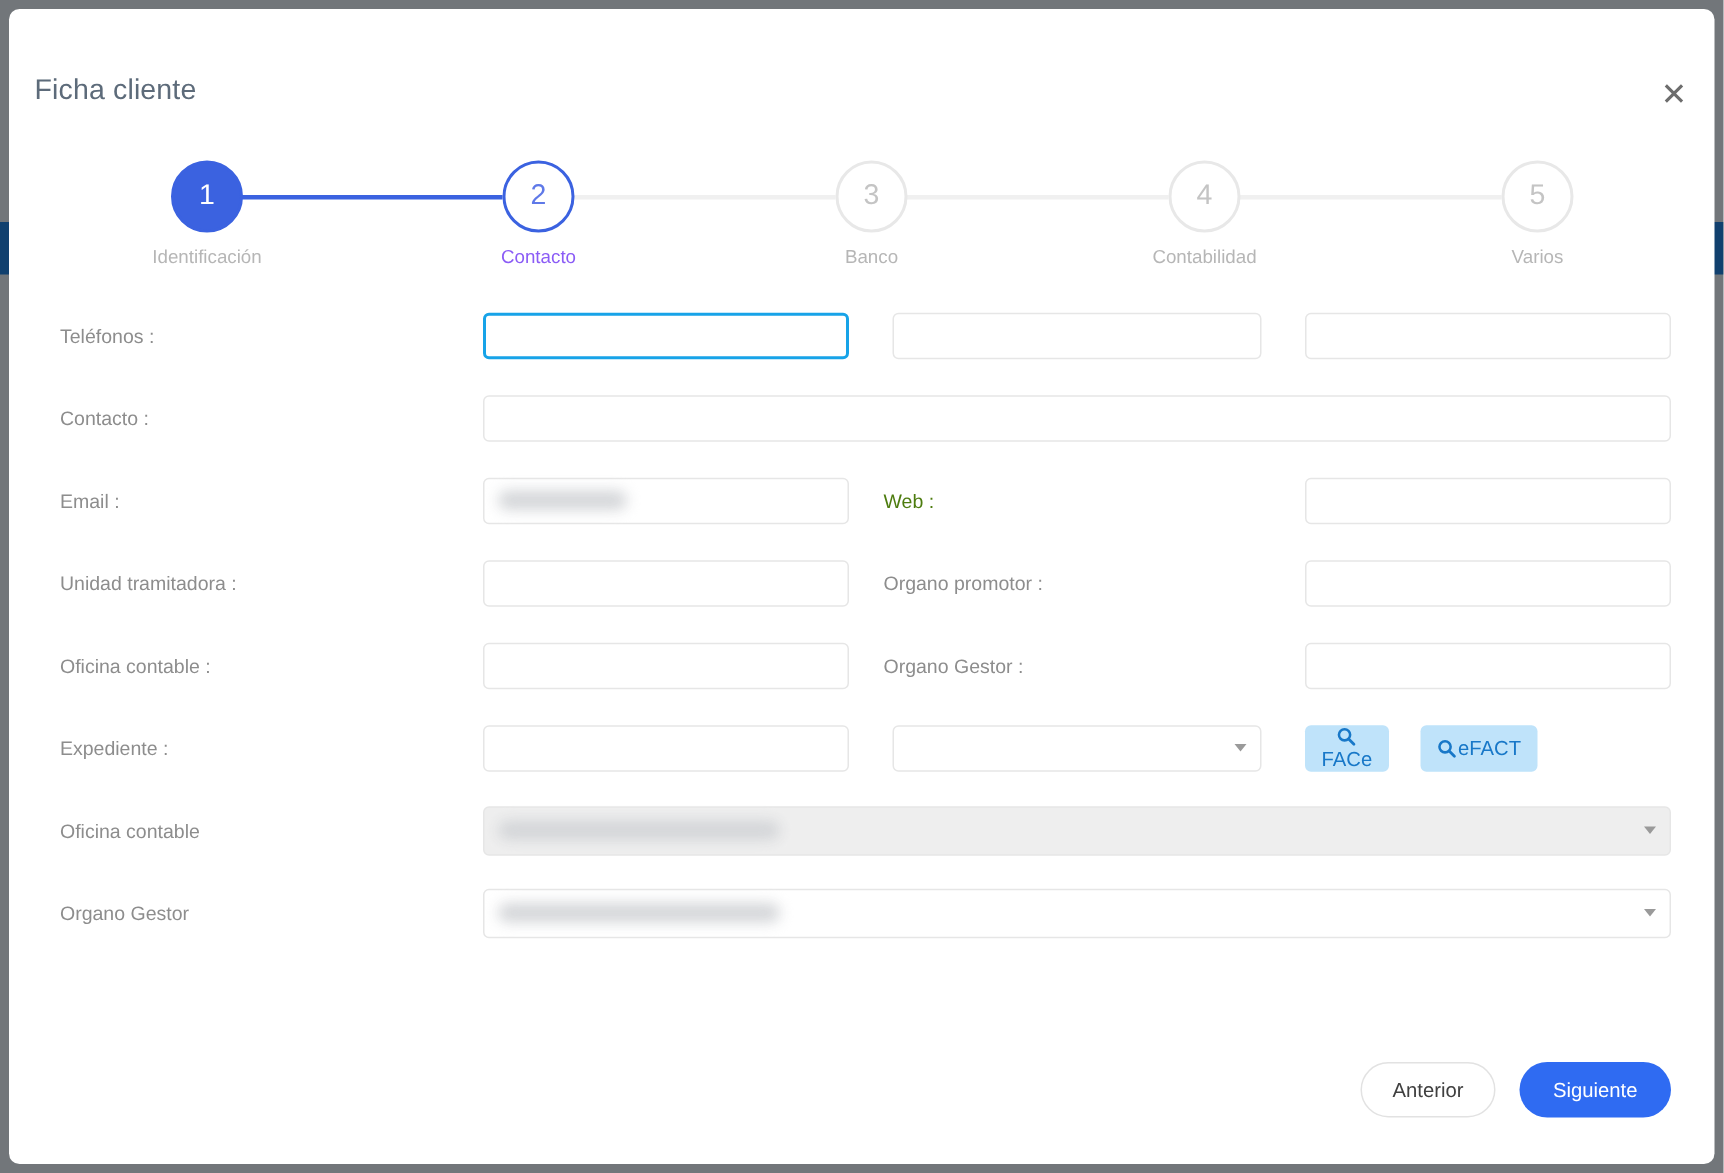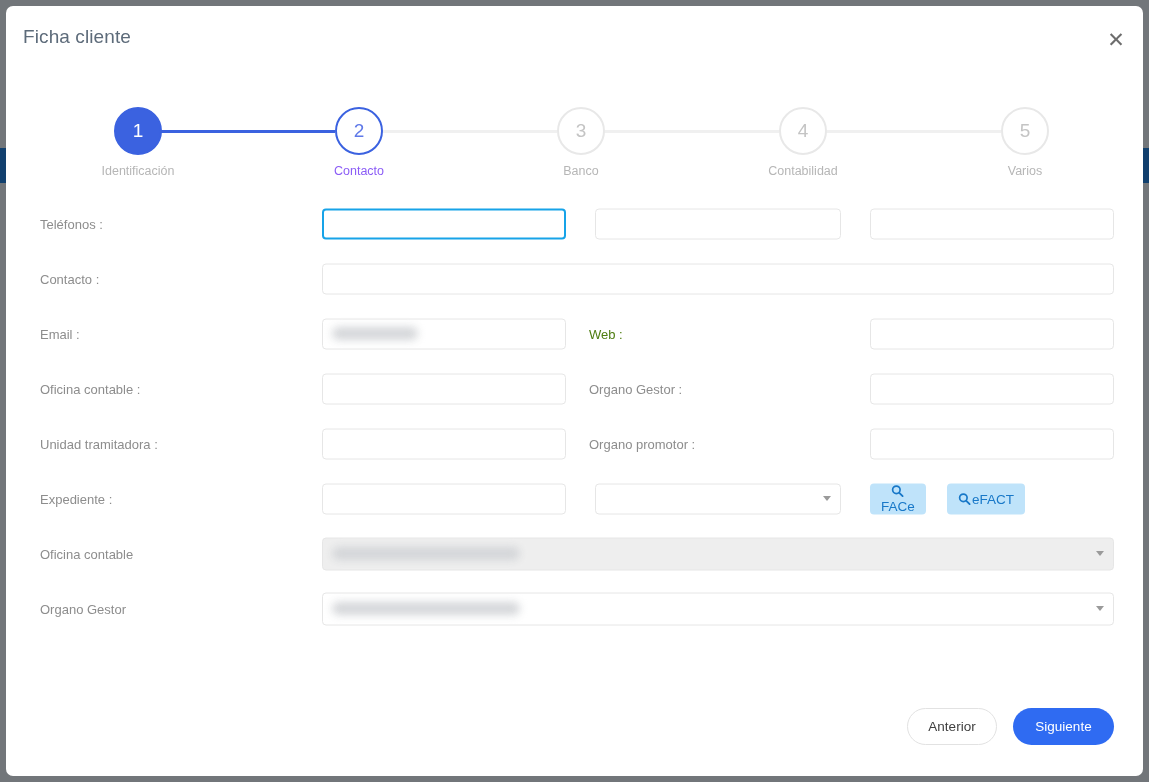--- a/index.html
+++ b/index.html
@@ -32,20 +32,21 @@
     background: #ffffff;
     border-radius: 7px;
     z-index: 2;
     overflow: hidden;
   }
 
   
   .modal-header {
     position: relative;
     height: 62px;
+    margin-top: 24px;
   }
   .modal-title {
     position: absolute;
     left: 17px; top: 20px;
     font-size: 19px;
     color: #5d6b7a;
     font-weight: 400;
     letter-spacing: .1px;
     white-space: nowrap;
   }
@@ -311,30 +312,30 @@
     <div class="row">
       <div class="lbl">Email :</div>
       <div class="fld col-a" style="position:absolute;">
         <span class="redacted email"></span>
       </div>
       <div class="lbl mid web">Web :</div>
       <input class="fld col-c" value="" style="">
     </div>
 
     <div class="row">
+      <div class="lbl">Unidad tramitadora :</div>
+      <input class="fld col-a" value="" style="">
+      <div class="lbl mid">Organo promotor :</div>
+      <input class="fld col-c" value="" style="">
+    </div>
+
+    <div class="row">
       <div class="lbl">Oficina contable :</div>
       <input class="fld col-a" value="" style="">
       <div class="lbl mid">Organo Gestor :</div>
-      <input class="fld col-c" value="" style="">
-    </div>
-
-    <div class="row">
-      <div class="lbl">Unidad tramitadora :</div>
-      <input class="fld col-a" value="" style="">
-      <div class="lbl mid">Organo promotor :</div>
       <input class="fld col-c" value="" style="">
     </div>
 
     <div class="row">
       <div class="lbl">Expediente :</div>
       <input class="fld col-a" value="" style="">
       <div class="sel col-b">
         <span class="caret"></span>
       </div>
       <button class="pill-btn btn-face">

